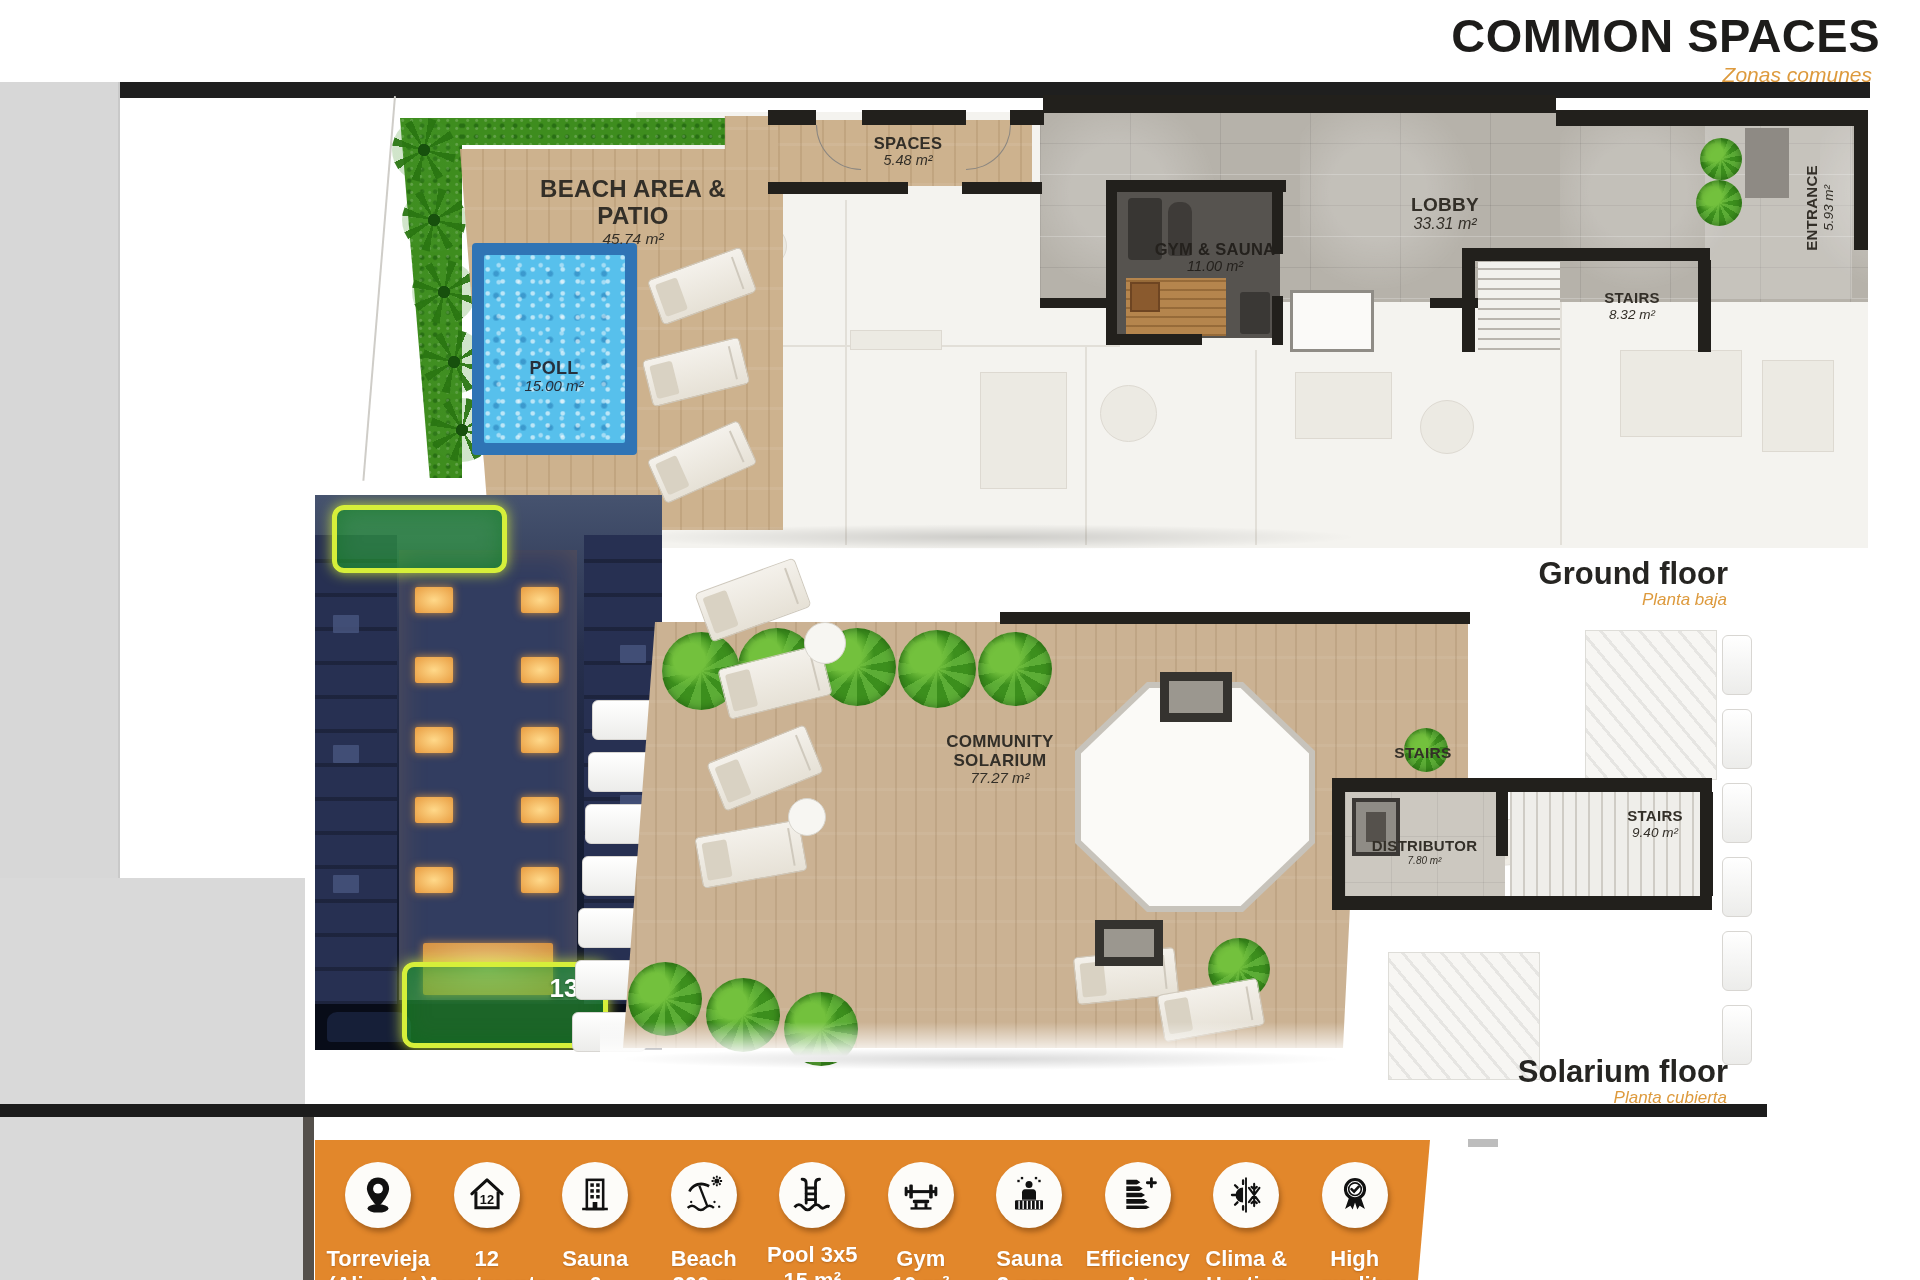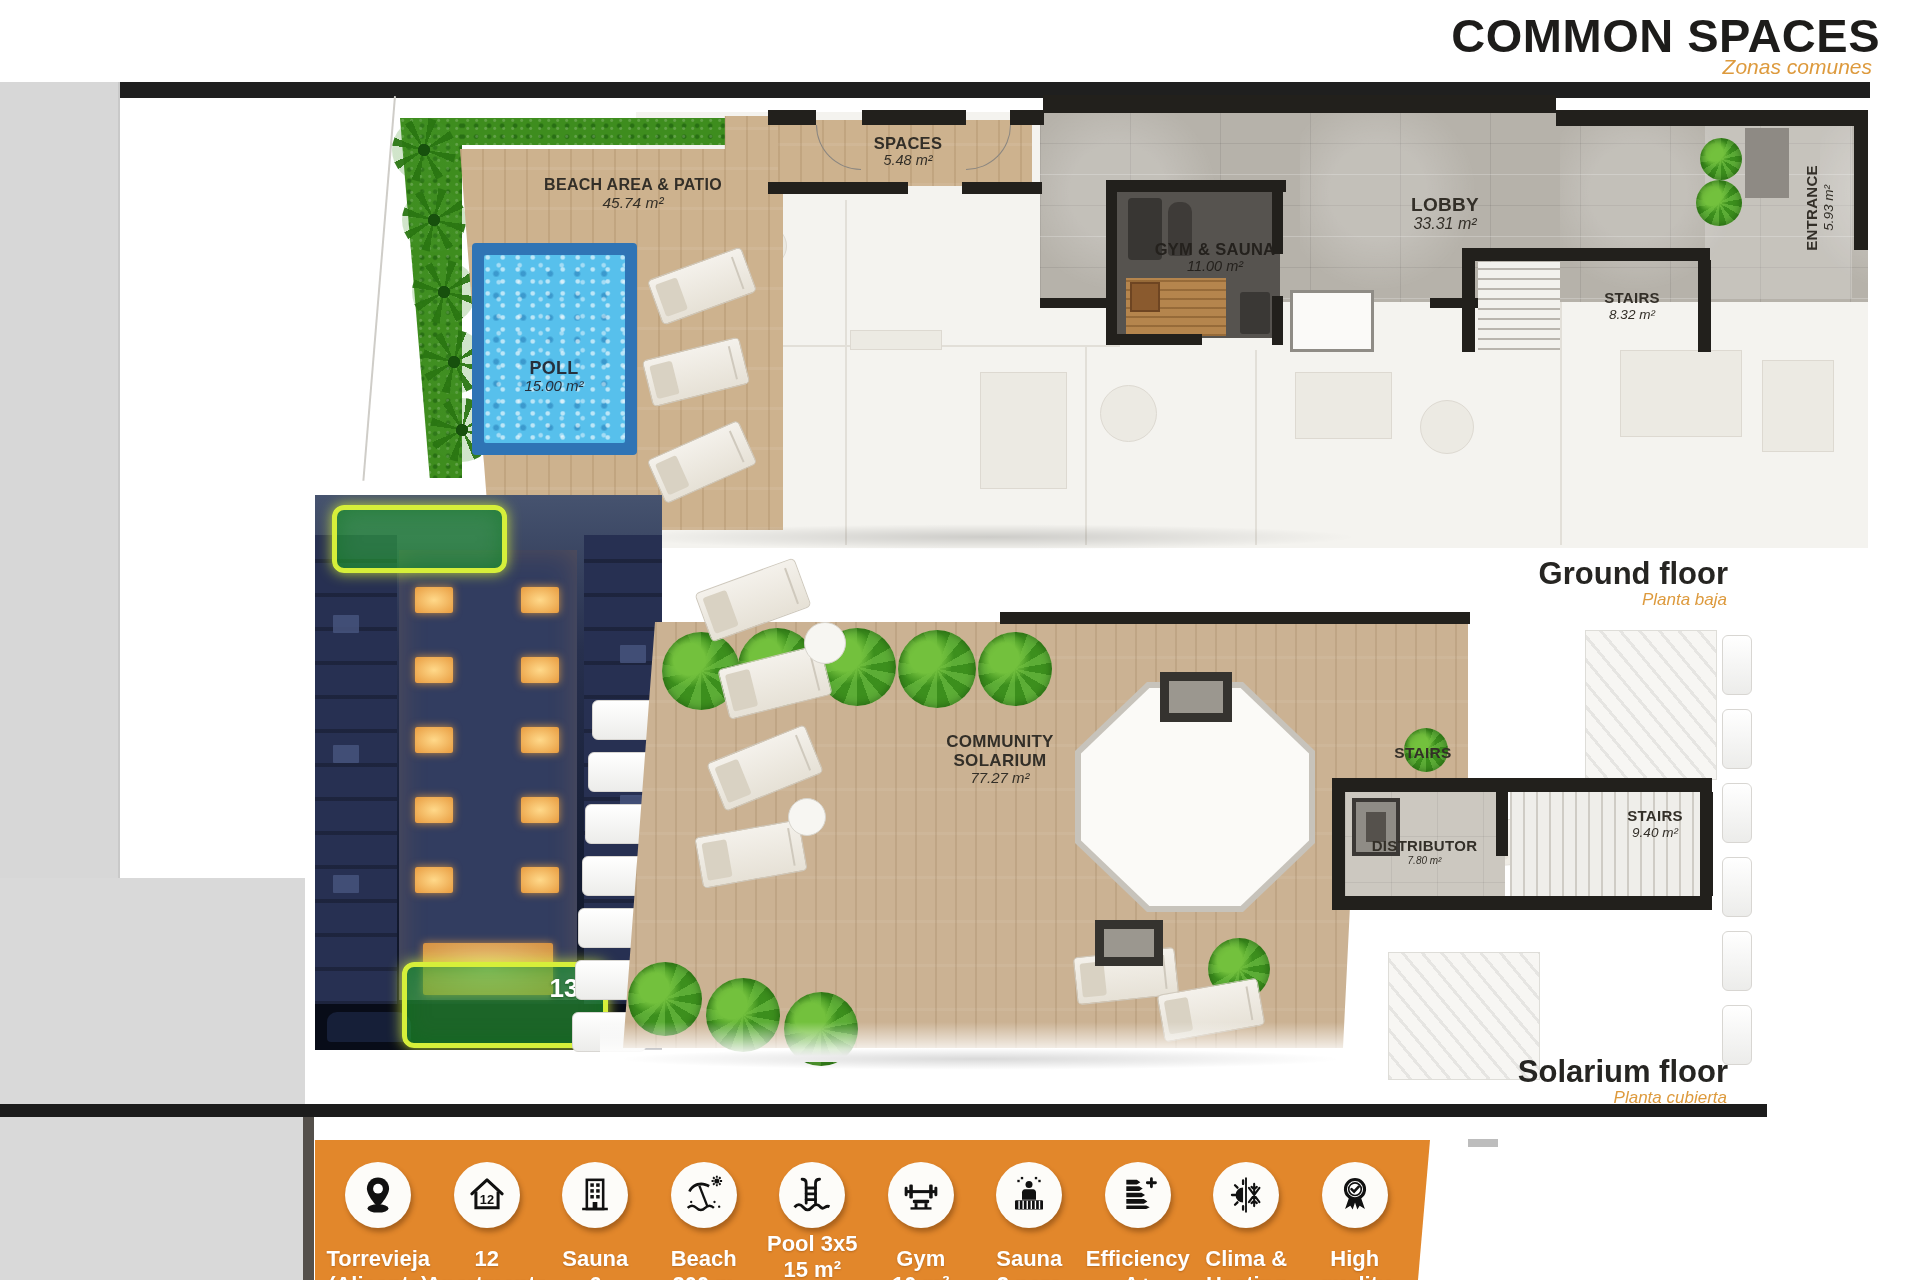--- a/index.html
+++ b/index.html
@@ -70,21 +70,21 @@
   .capsub{position:absolute;right:193px;text-align:right;color:#dd9a3d;font-style:italic;font-size:17px}
   .arcL{position:absolute;border:1.5px solid #8a8680;border-top:none;border-right:none;
         border-radius:0 0 0 100%}
   .arcR{position:absolute;border:1.5px solid #8a8680;border-top:none;border-left:none;
         border-radius:0 0 100% 0}
 </style>
 </head>
 <body>
 
 <div class="abs" style="right:40px;top:8px;font-size:47px;font-weight:900;letter-spacing:.5px;color:#1d1c1a">COMMON SPACES</div>
-<div class="abs" style="right:48px;top:55px;font-size:21px;font-style:italic;color:#dd9a3d">Zonas comunes</div>
+<div class="abs" style="right:48px;top:63px;font-size:21px;font-style:italic;color:#dd9a3d">Zonas comunes</div>
 <div class="abs" style="left:0;top:82px;width:1870px;height:16px;background:#1f1f1f"></div>
 
 <div class="abs" style="left:0;top:82px;width:118px;height:800px;background:#d7d7d7;border-right:2px solid #c9c9c9"></div>
 <div class="abs" style="left:0;top:878px;width:305px;height:402px;background:#d9d9d9"></div>
 <div class="abs" style="left:303px;top:1115px;width:11px;height:165px;background:#54504b"></div>
 
 <div class="abs" style="left:0;top:0;width:1920px;height:620px">
 
   <div class="abs faded" style="left:636px;top:112px;width:1232px;height:436px"></div>
 
@@ -157,21 +157,21 @@
   <div class="wall" style="left:1462px;top:248px;width:248px;height:13px"></div>
   <div class="wall" style="left:1698px;top:260px;width:13px;height:92px"></div>
   <div class="wall" style="left:1462px;top:261px;width:13px;height:91px"></div>
   <div class="abs" style="left:1478px;top:262px;width:82px;height:88px;background:#f2f1ed;
               background-image:repeating-linear-gradient(0deg, #b9b5ae 0 2px, transparent 2px 10px)"></div>
 
   <div class="bush" style="left:1700px;top:138px;width:42px;height:42px"></div>
   <div class="bush" style="left:1696px;top:180px;width:46px;height:46px"></div>
 
   <div class="roomlabel" style="left:513px;top:176px;width:240px">
-    <div class="nm" style="font-size:16px">BEACH AREA &amp; PATIO</div>
+    <div class="nm" style="font-size:24px">BEACH AREA &amp; PATIO</div>
     <div class="ar" style="font-size:15.5px">45.74 m²</div>
   </div>
   <div class="roomlabel" style="left:838px;top:134px;width:140px">
     <div class="nm" style="font-size:16.5px">SPACES</div>
     <div class="ar" style="font-size:14.5px">5.48 m²</div>
   </div>
   <div class="roomlabel" style="left:494px;top:358px;width:120px;color:#26303c">
     <div class="nm" style="font-size:18px">POLL</div>
     <div class="ar" style="font-size:15px">15.00 m²</div>
   </div>
@@ -392,21 +392,21 @@
     <div class="feature">
       <div class="circ">
         <svg viewBox="0 0 36 36">
             <g fill="none" stroke="#111" stroke-width="2.4" stroke-linecap="round">
               <path d="M13 25V8c0-2.2-1.3-3.5-3.5-3.5M21 25V8c0-2.2 1.3-3.5 3.5-3.5"></path>
               <path d="M13 12h8M13 17h8M13 22h8"></path>
             </g>
             <path d="M3 28.5c2.5-3 5-3 7.5 0s5 3 7.5 0 5-3 7.5 0 4-2.4 7.5-.5" fill="none" stroke="#111" stroke-width="2.4"></path>
           </svg>
       </div>
-      <div class="fl" style="margin-top:3px">Pool 3x5</div>
+      <div class="fl" style="margin-top:14px">Pool 3x5</div>
       <div class="fl">15 m²</div>
     </div>
 
     <div class="feature">
       <div class="circ">
         <svg viewBox="0 0 36 36">
             <g fill="#111">
               <rect x="4" y="11" width="2.5" height="8" rx="1"></rect>
               <rect x="8" y="9" width="3" height="12" rx="1"></rect>
               <rect x="25" y="9" width="3" height="12" rx="1"></rect>

